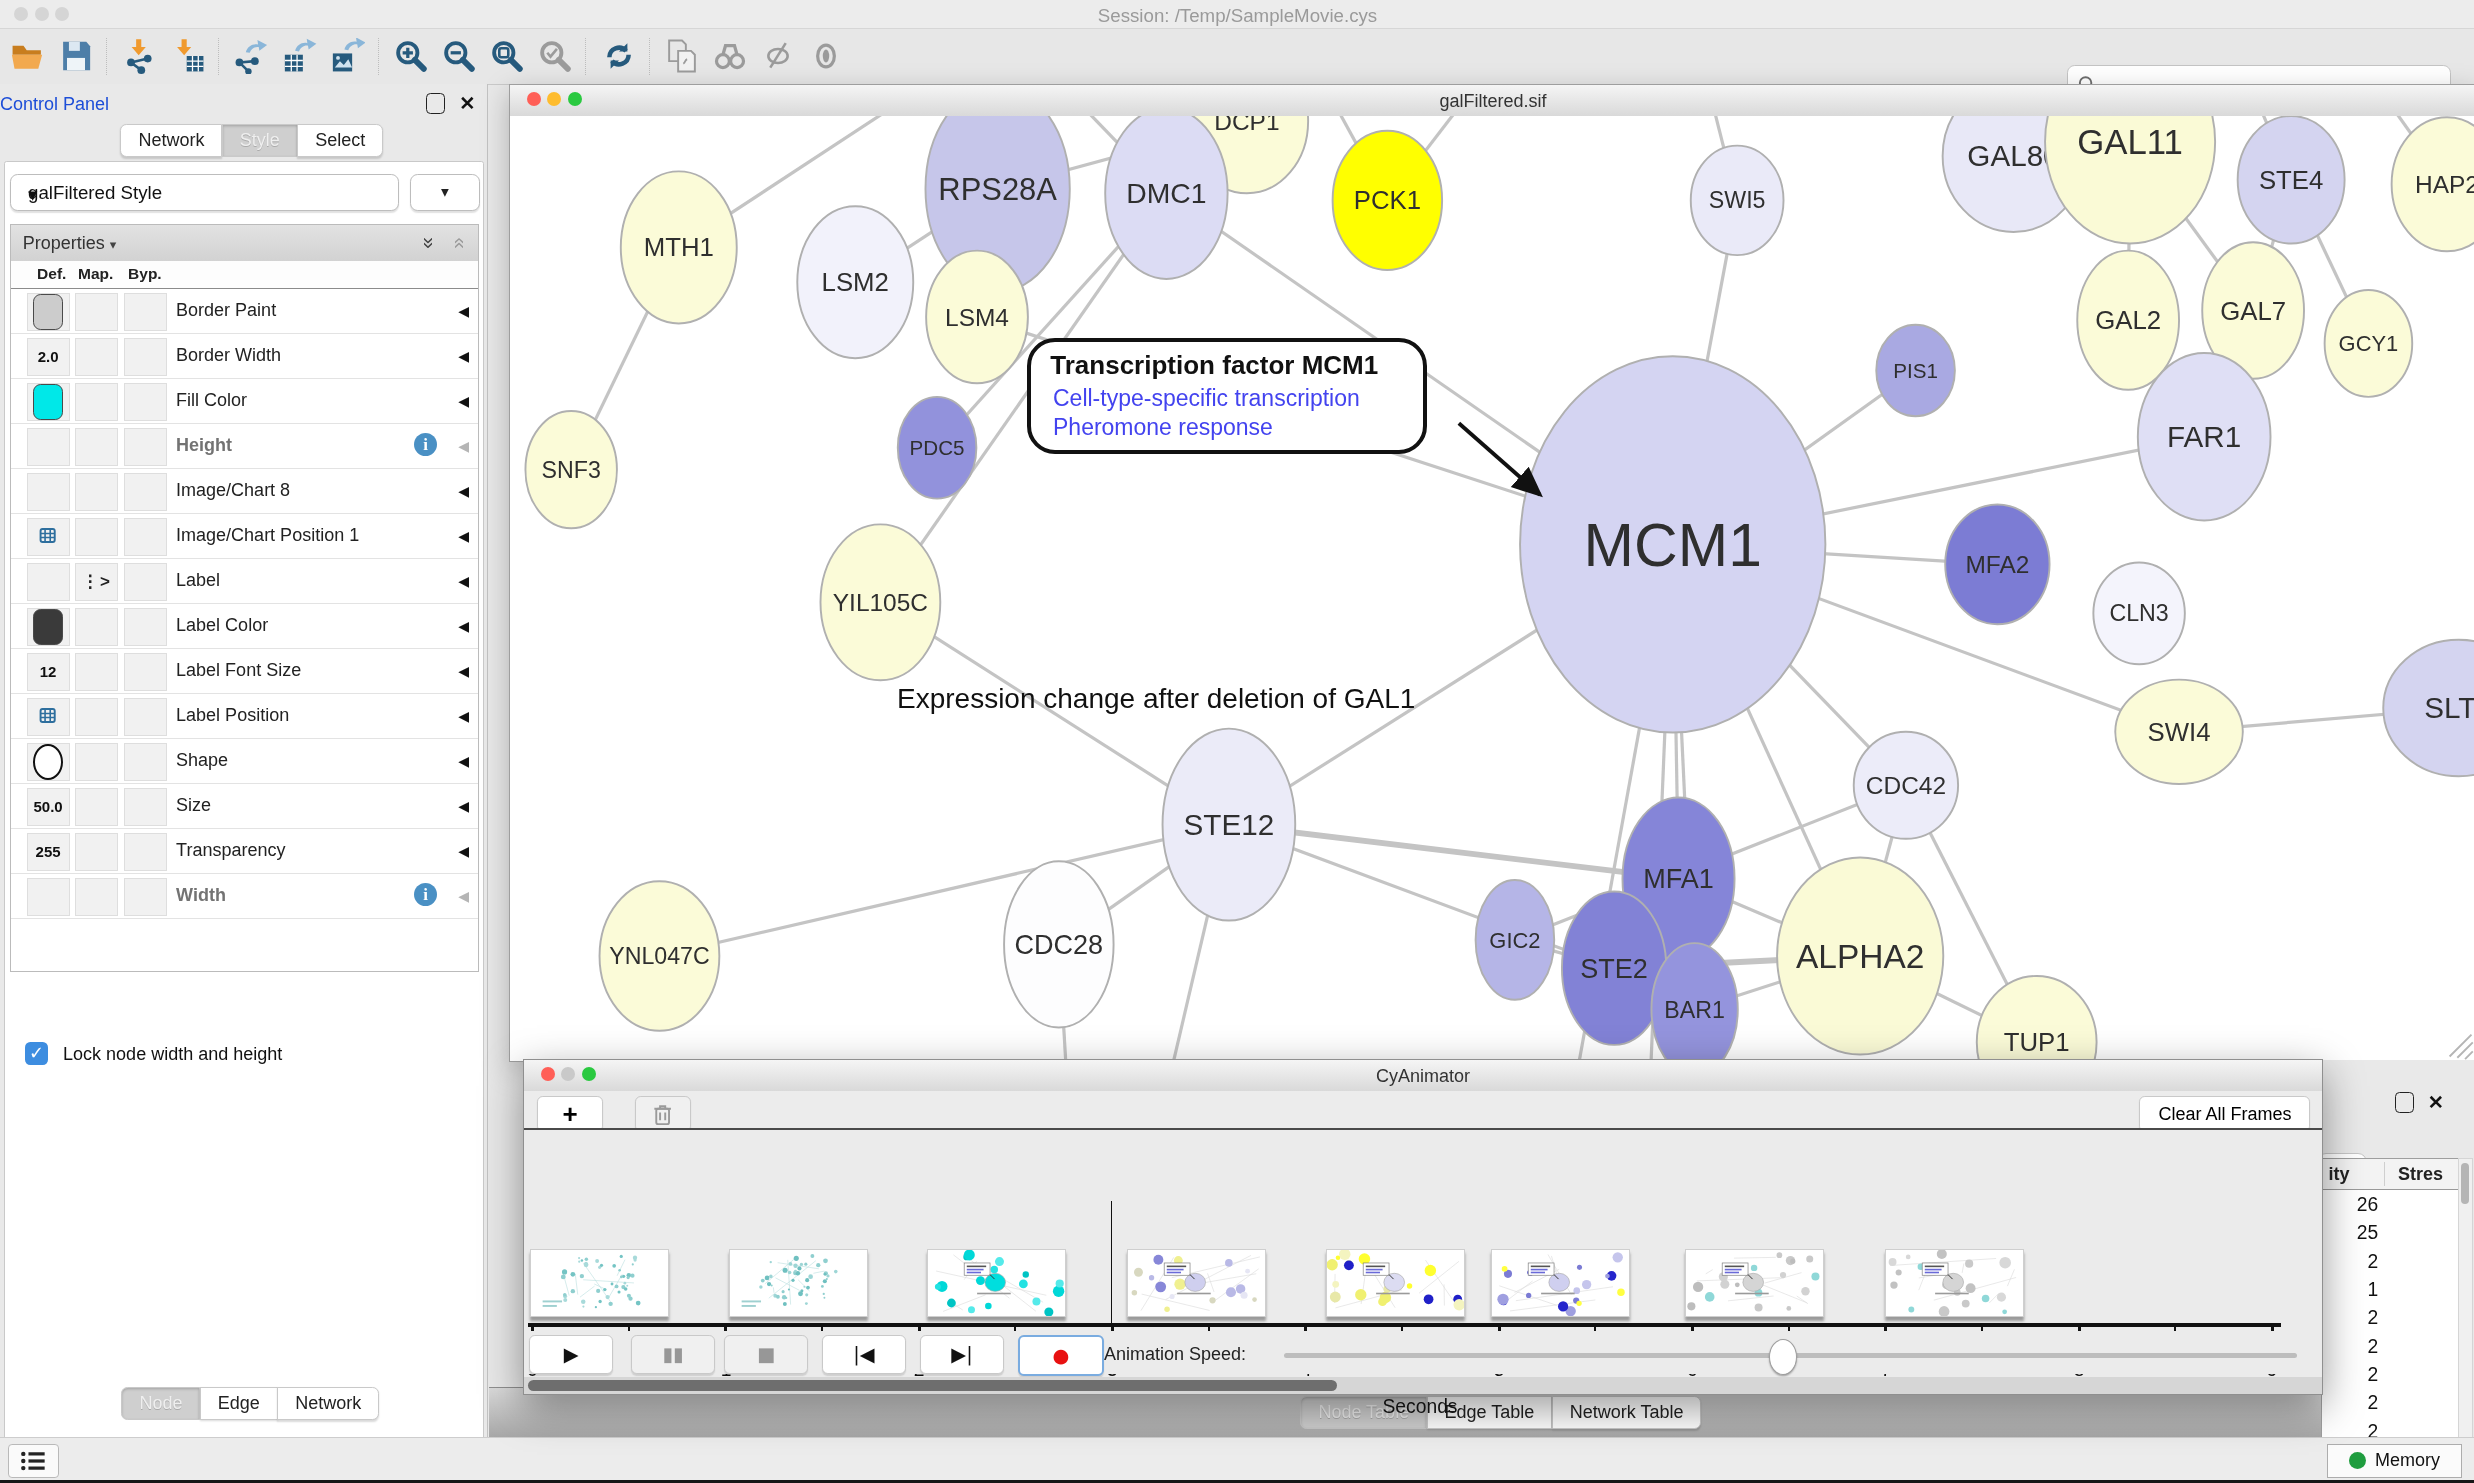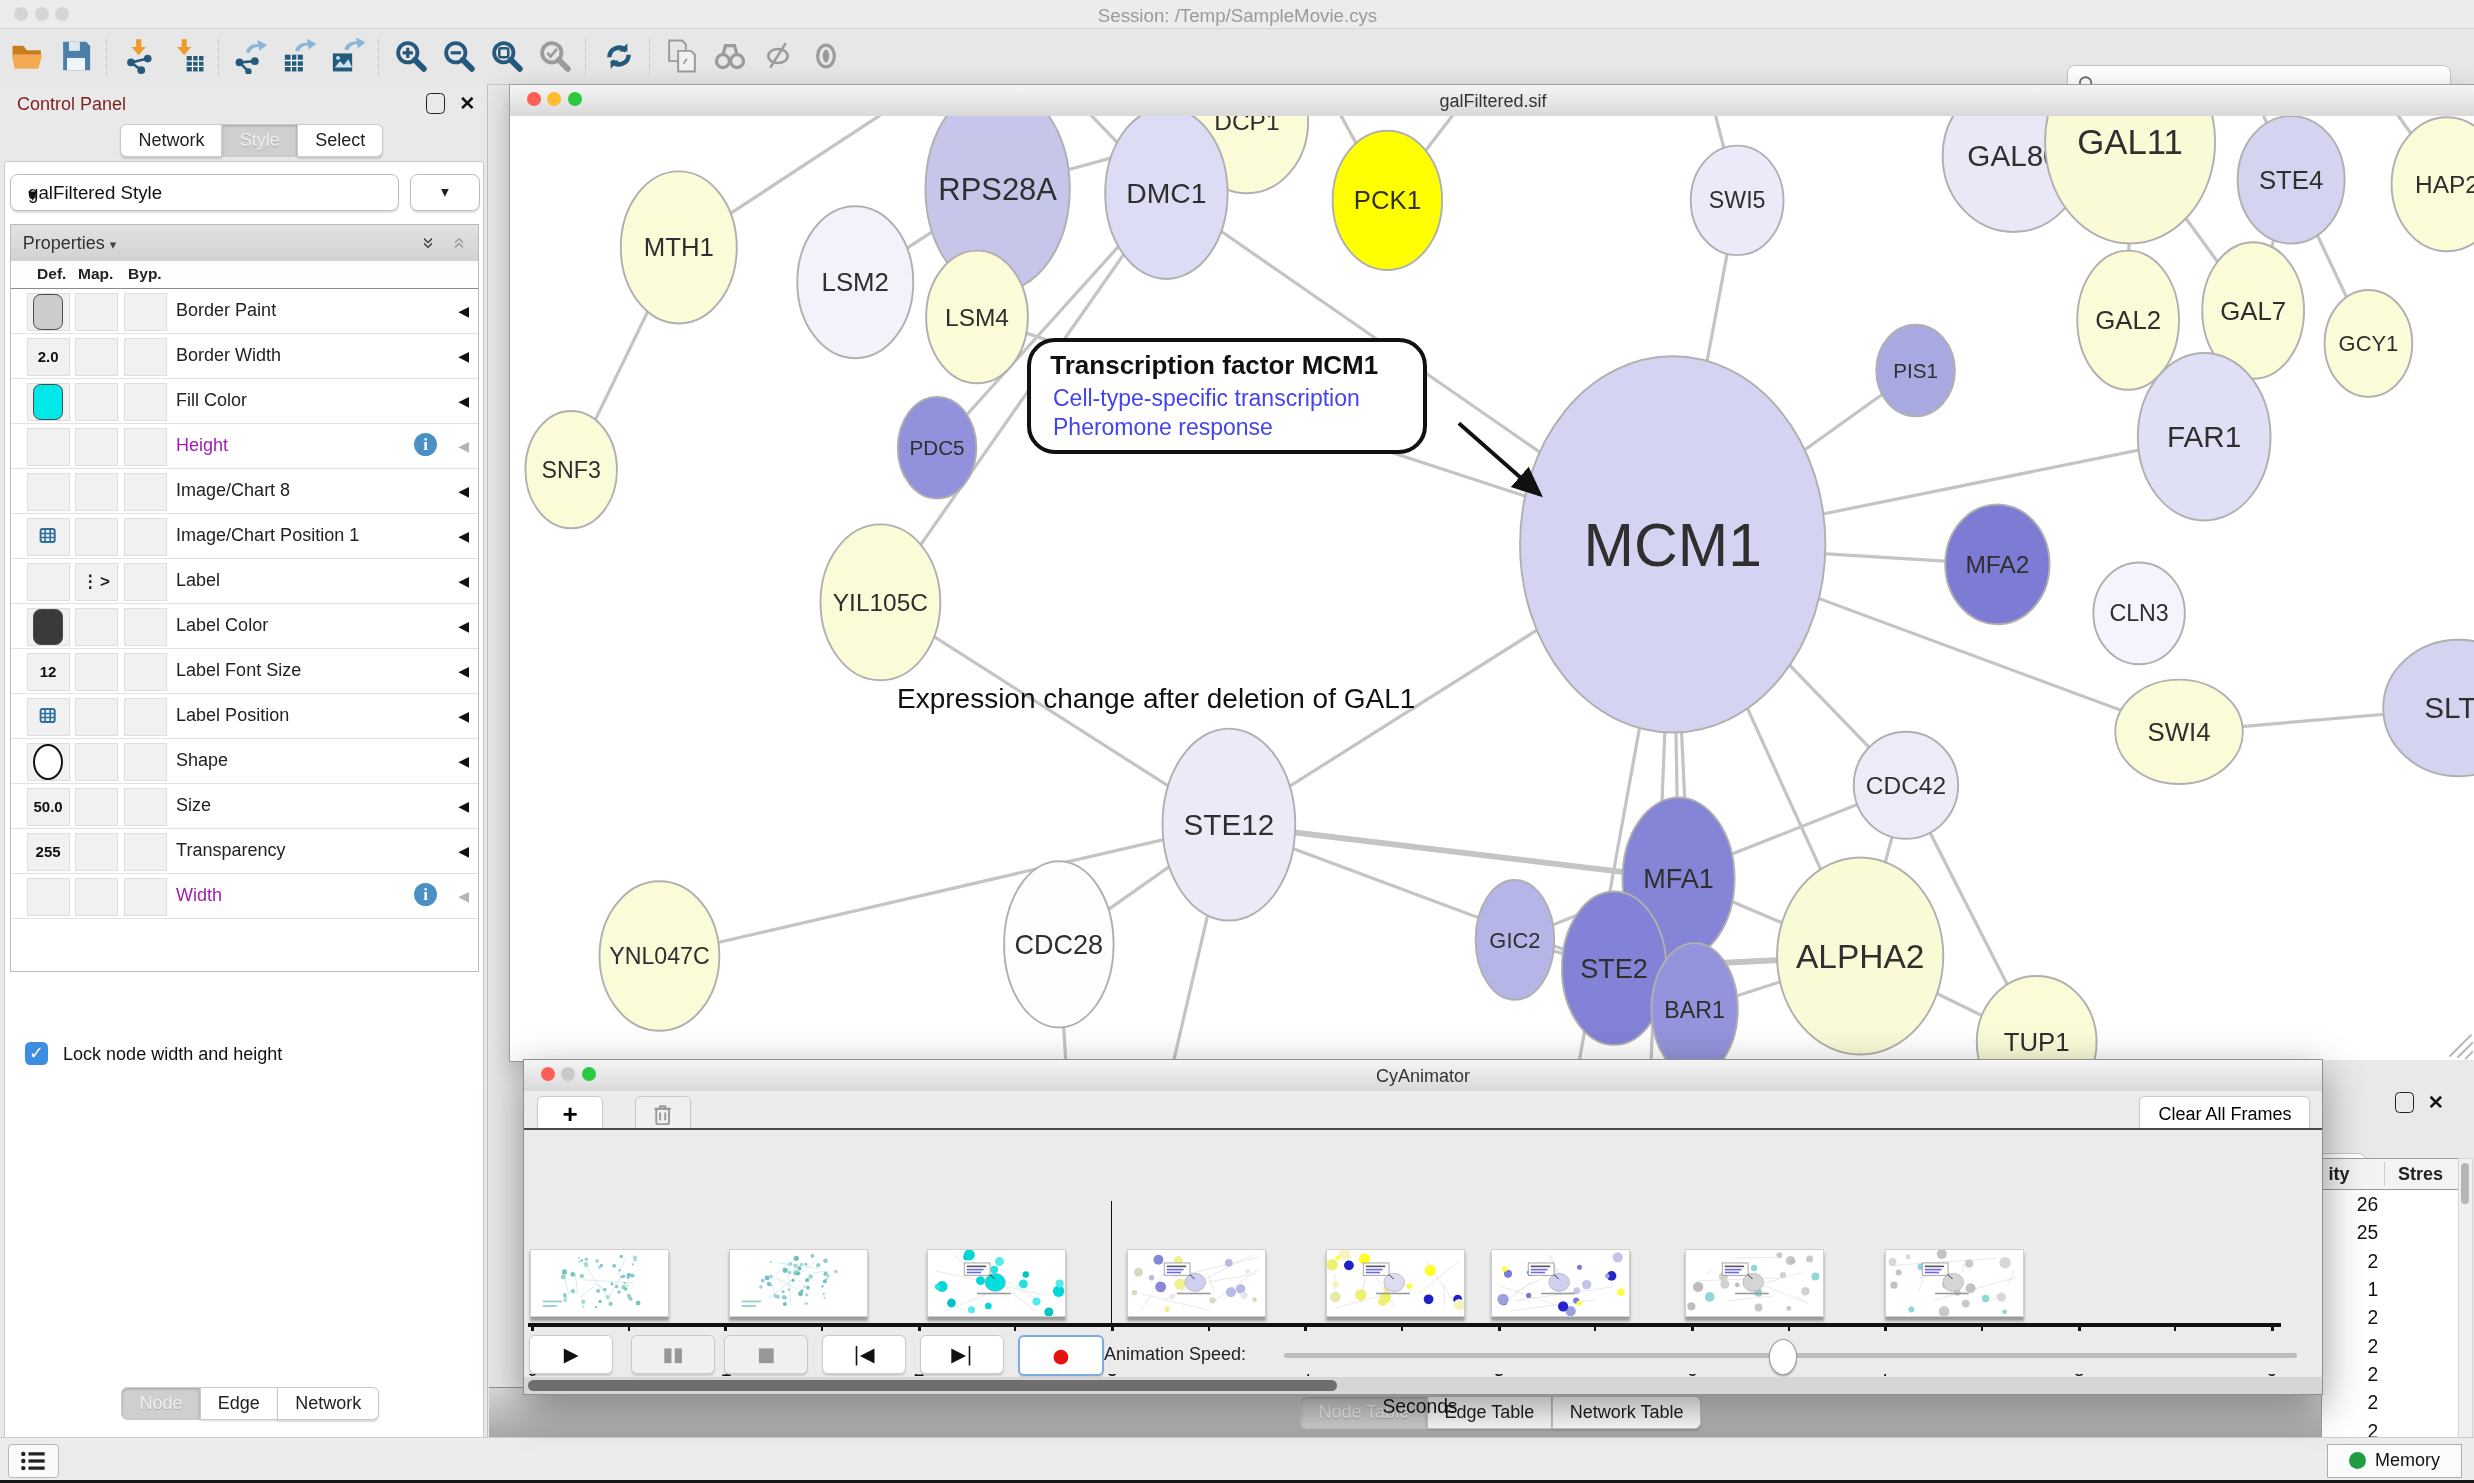--- a/index.html
+++ b/index.html
@@ -12,21 +12,21 @@
   #app-title{position:absolute;left:0;right:0;top:4.5px;text-align:center;font-size:18.7px;color:#9a9a9a;}
   #toolbar{left:0;top:29px;width:2475px;height:55px;background:#e7e7e7;border-bottom:1.3px solid #c9c9c9;}
   #toolbar-icons{position:absolute;left:3.9px;top:0;height:55px;display:flex;align-items:center;}
   .tbtn{width:48px;height:45px;display:flex;align-items:center;justify-content:center;border-radius:5.2px;}
   .tbtn svg{width:36px;height:36px;}
   .tsep{width:1.9px;height:37px;margin:0 6.4px;border-left:1.9px dotted #bdbdbd;}
   #search-box{left:2067px;top:36px;width:382px;height:37px;background:#fff;border:1.3px solid #c4c4c4;border-radius:7.7px;}
   #search-input{position:absolute;left:36px;top:2.6px;width:335px;height:28px;border:none;outline:none;font-size:17px;background:transparent;}
   
   #control-panel{left:0;top:84px;width:487px;height:1353px;background:#e9e9e9;border-right:1.3px solid #c2c2c2;}
-  #cp-title{position:absolute;left:17px;top:10.3px;font-size:18px;color:#7f1d1d;}
+  #cp-title{position:absolute;left:0;top:10.3px;font-size:18px;color:#1d4ed8;}
   .winbtns{position:absolute;top:9px;display:flex;gap:14px;align-items:center;}
   .float-ico{width:17px;height:19.3px;border:1.9px solid #222;border-radius:4.5px;}
   .close-ico{font-size:19.3px;font-weight:bold;color:#111;line-height:19.3px;}
   .tabrow{position:absolute;display:flex;}
   .tab{height:31px;padding:0 17px;background:#fff;border:0.6px solid #c9c9c9;display:flex;align-items:center;font-size:18px;color:#222;border-radius:6.4px;box-shadow:0 1.3px 1.9px rgba(0,0,0,.15);margin-left:-0.6px;}
   .tab.first{border-radius:6.4px 0 0 6.4px;} .tab.mid{border-radius:0;} .tab.last{border-radius:0 6.4px 6.4px 0;}
   .tab.dis{background:#cfcfcf;color:#efefef;text-shadow:0 0.6px 0 #aaa;box-shadow:inset 0 1.3px 2.6px rgba(0,0,0,.2);}
   #cp-content{position:absolute;left:3.9px;top:77px;width:478px;height:1307px;background:#fff;border:0.6px solid #c9c9c9;border-radius:2.6px;}
   #style-combo{position:absolute;left:5.2px;top:11.6px;width:387px;height:35px;background:#fff;border:1.3px solid #bdbdbd;border-radius:7.7px;box-shadow:0 1.3px 1.3px rgba(0,0,0,.12);}
   #style-combo span{position:absolute;left:17px;top:7px;font-size:18.7px;color:#111;}
@@ -39,21 +39,21 @@
   #cols{position:absolute;left:0;top:36px;width:100%;height:27px;background:#fdfdfd;border-bottom:1.3px solid #8b8b8b;font-weight:bold;font-size:15.5px;color:#222;}
   #cols span{position:absolute;top:3.9px;}
   #prop-rows{position:absolute;left:0;top:64px;width:100%;}
   .prow{position:relative;width:100%;height:44px;border-bottom:0.6px solid #e3e3e3;background:#fff;}
   .cell{position:absolute;top:3.9px;width:41px;height:36px;background:#f1f1f1;border:0.6px solid #dedede;display:flex;align-items:center;justify-content:center;}
   .c0{left:15.5px;} .c1{left:64px;} .c2{left:113px;}
   .swatch{width:28px;height:34px;border:1.3px solid #4a4a4a;border-radius:7.7px;}
   .defval{font-size:15px;font-weight:bold;color:#111;}
   .ellipse-glyph{width:26px;height:32px;border:2.6px solid #111;border-radius:50%;background:#fff;}
   .plabel{position:absolute;left:165px;top:11px;font-size:18px;color:#222;}
-  .plabel.dim{color:#a21caf;}
+  .plabel.dim{color:#737373;font-weight:bold;}
   .rarrow{position:absolute;right:9px;top:13.5px;font-size:14px;color:#111;}
   .rarrow.dim{color:#b5b5b5;}
   .info{position:absolute;right:41px;top:9px;width:23px;height:23px;border-radius:50%;background:#4a90c4;color:#fff;font-size:17px;font-weight:bold;text-align:center;line-height:23px;font-family:"Liberation Serif",serif;}
   .mapico{font-size:17px;font-weight:bold;color:#222;letter-spacing:1.3px;}
   #lockrow{position:absolute;left:0;top:811px;width:467px;height:40px;}
   #lockbox{position:absolute;left:14px;top:6.4px;width:23px;height:23px;background:#3d8de0;border-radius:5.2px;color:#fff;font-size:18px;text-align:center;line-height:23px;}
   #locklabel{position:absolute;left:52px;top:8.4px;font-size:18px;color:#111;}
   
   #net-window{left:509px;top:84px;width:1966px;height:976px;background:#fff;border:0.6px solid #9e9e9e;box-shadow:0 9px 26px rgba(0,0,0,.25);}
   .wtitle{position:absolute;left:0;top:0;width:100%;height:31px;background:linear-gradient(#f5f5f5,#d9d9d9);border-bottom:0.6px solid #a8a8a8;}

